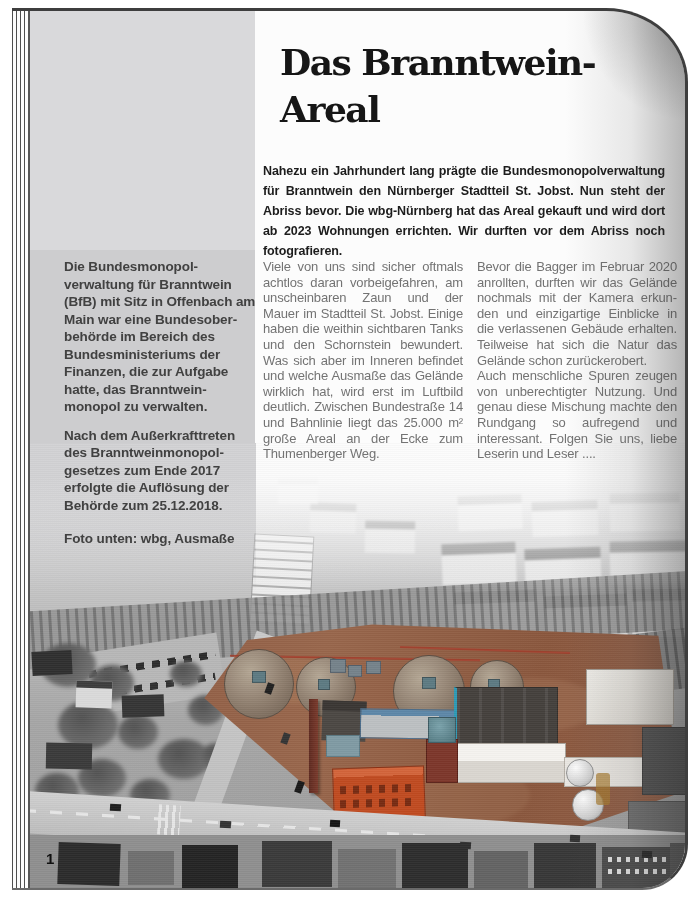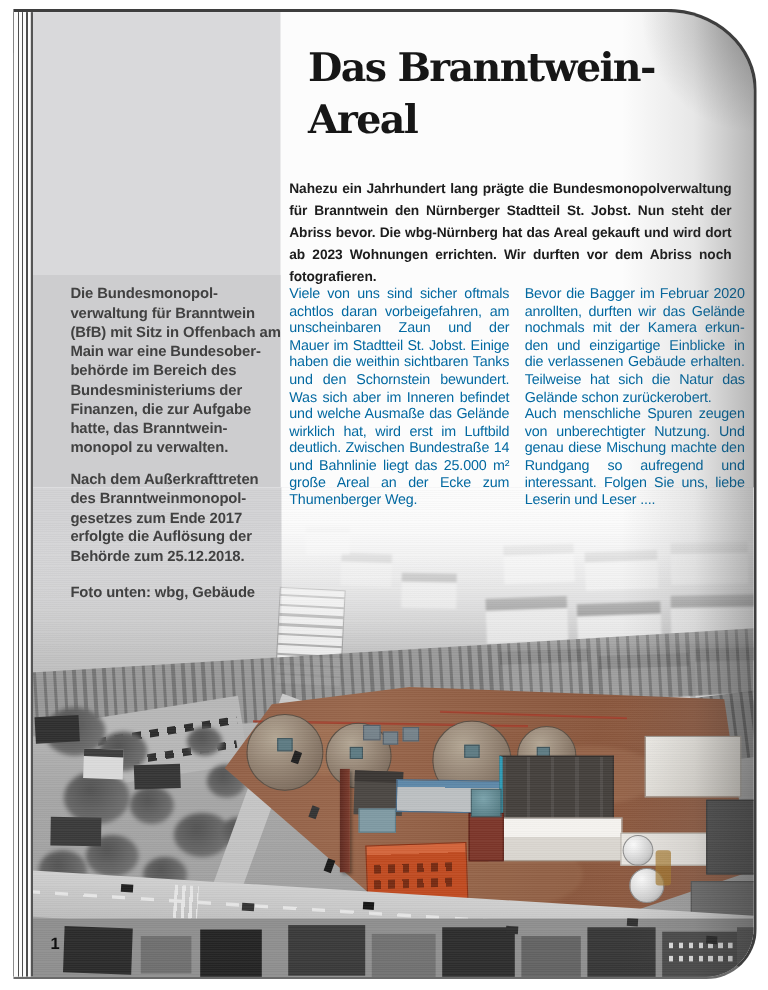--- a/index.html
+++ b/index.html
@@ -22,21 +22,21 @@
   .intro{position:absolute;left:251px;top:150px;width:402px;margin:0;z-index:5;
     font-weight:700;font-size:12.5px;line-height:20px;letter-spacing:-0.1px;
     text-align:justify;color:#1c1c1c;hyphens:manual;}
   .sidebar-text{position:absolute;left:52px;top:247px;width:193px;z-index:5;
     font-weight:700;font-size:13.5px;line-height:17.5px;letter-spacing:-0.1px;
     color:#414141;hyphens:manual;}
   .sidebar-text p{margin:0 0 11px 0;}
   .sidebar-text p.credit{margin-top:16px;}
   .cols{position:absolute;left:251px;top:248px;width:414px;display:flex;gap:14px;z-index:5;}
   .col{width:200px;font-size:13px;line-height:15.6px;letter-spacing:-0.15px;
-    text-align:justify;color:#0369a1;hyphens:manual;}
+    text-align:justify;color:#737373;hyphens:manual;}
   .col p{margin:0;}
   .photo{position:absolute;left:18px;top:432px;width:658px;height:448px;overflow:hidden;z-index:2;
     background:linear-gradient(180deg,#f1f1f2 0,#d8d8d9 15%,#bcbcbc 40%,#a6a6a6 62%,#9c9c9c 100%);}
   .ph{position:absolute;}
   .page-num{position:absolute;left:34px;top:840px;z-index:6;
     font-weight:700;font-size:15px;line-height:1;color:#101010;}
   .curl-overlay{position:absolute;right:0;top:0;bottom:0;width:120px;z-index:9;pointer-events:none;
     background:radial-gradient(150px 160px at 100% 0,rgba(25,25,25,.32),rgba(25,25,25,0) 68%),
                linear-gradient(90deg,rgba(80,80,80,0) 0,rgba(80,80,80,.12) 55%,rgba(45,45,45,.34) 100%);}
 </style>
@@ -51,21 +51,21 @@
 
     <h1 class="title">
       <span>Das Branntwein-Areal</span>
     </h1>
 
     <p class="intro">Nahezu ein Jahrhundert lang prägte die Bundes­monopol­verwaltung für Branntwein den Nürnberger Stadtteil St. Jobst. Nun steht der Abriss bevor. Die wbg-Nürnberg hat das Areal gekauft und wird dort ab 2023 Wohnungen errichten. Wir durften vor dem Abriss noch fotografieren.</p>
 
     <div class="sidebar-text">
       <p>Die Bundes­monopol­verwaltung für Branntwein (BfB) mit Sitz in Offenbach am Main war eine Bundesober­behörde im Bereich des Bundes­ministeriums der Finanzen, die zur Aufgabe hatte, das Branntwein­monopol zu verwalten.</p>
       <p>Nach dem Außerkraft­treten des Branntwein­monopol­gesetzes zum Ende 2017 erfolgte die Auflösung der Behörde zum 25.12.2018.</p>
-      <p class="credit">Foto unten: wbg, Gebäude</p>
+      <p class="credit">Foto unten: wbg, Ausmaße</p>
     </div>
 
     <div class="cols">
       <div class="col">
         <p>Viele von uns sind sicher oftmals achtlos daran vorbei­gefahren, am unscheinbaren Zaun und der Mauer im Stadtteil St. Jobst. Einige haben die weithin sichtbaren Tanks und den Schornstein bewundert. Was sich aber im Inneren befindet und welche Ausmaße das Gelände wirklich hat, wird erst im Luftbild deutlich. Zwischen Bundestraße 14 und Bahnlinie liegt das 25.000 m² große Areal an der Ecke zum Thumenberger Weg.</p>
       </div>
       <div class="col">
         <p>Bevor die Bagger im Februar 2020 anrollten, durften wir das Gelände nochmals mit der Kamera erkun­den und einzigartige Einblicke in die verlassenen Gebäude erhalten. Teilweise hat sich die Natur das Gelände schon zurück­erobert.</p>
         <p>Auch menschliche Spuren zeugen von unberechtigter Nutzung. Und genau diese Mischung machte den Rundgang so aufregend und interessant. Folgen Sie uns, liebe Leserin und Leser ....</p>
       </div>

